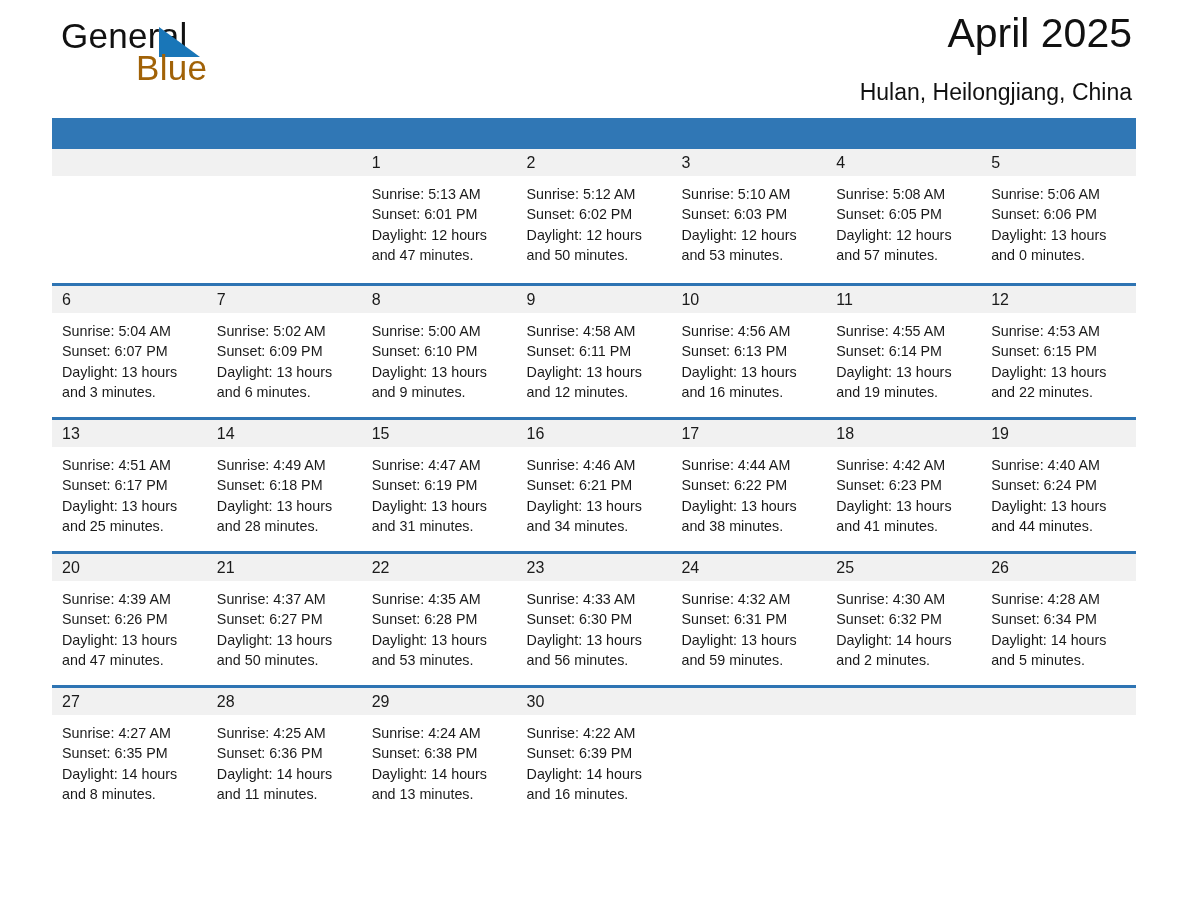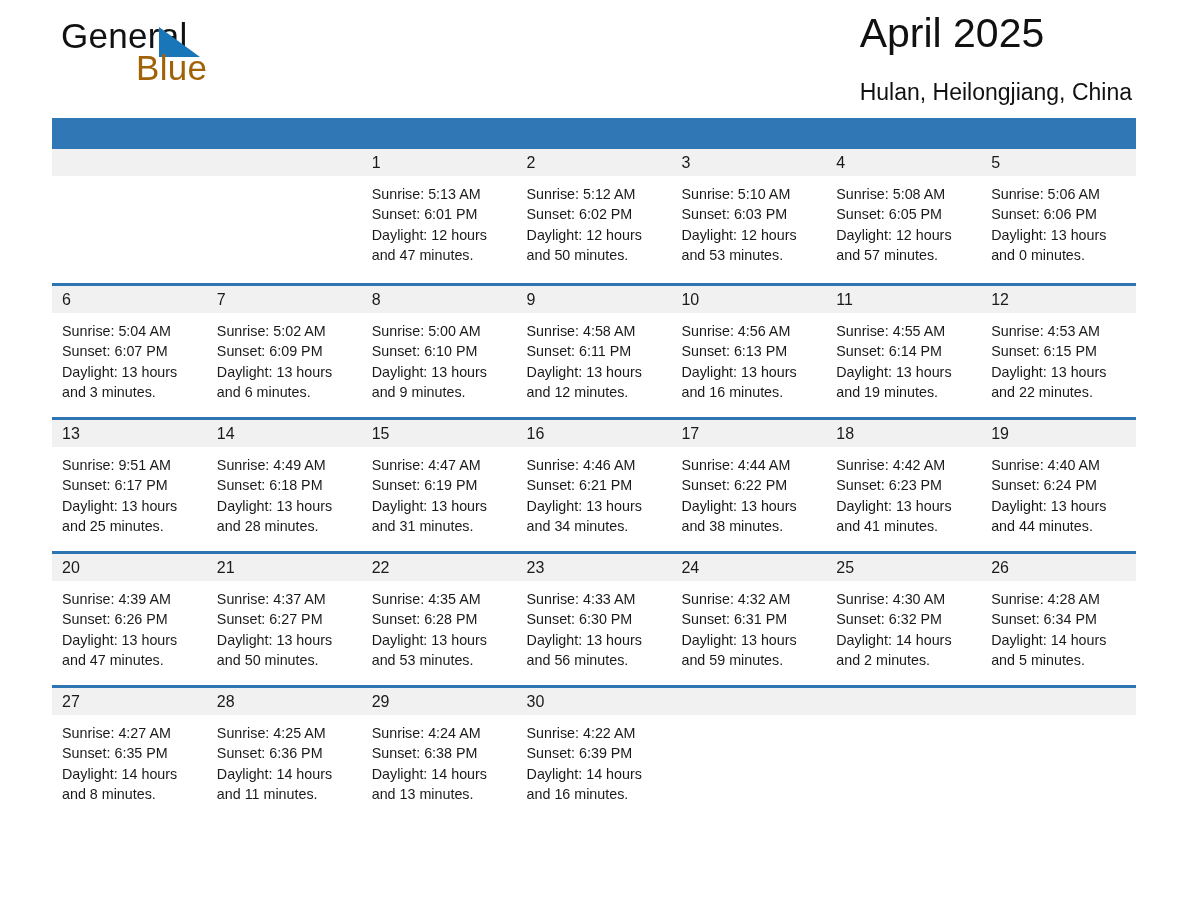--- a/index.html
+++ b/index.html
@@ -60,21 +60,21 @@
     font-size: 35px;
     line-height: 40px;
     letter-spacing: 0.3px;
     color: #a16207;
     font-weight: 400;
   }
   .title-block {
     position: absolute;
     right: 4px;
     top: 6px;
-    text-align: left;
+    text-align: right;
   }
   .cal-title {
     font-size: 41px;
     line-height: 54px;
     font-weight: 400;
     color: #111111;
     letter-spacing: 0px;
   }
   .cal-subtitle {
     font-size: 23px;
@@ -300,21 +300,21 @@
                 <div class="day-line">and 22 minutes.</div>
               </div>
             </div>
           </div>
         </div>
         <div class="week-row">
           <div class="week-inner">
             <div class="day-cell">
               <div class="day-number-band"><span class="day-number">13</span></div>
               <div class="day-body">
-                <div class="day-line">Sunrise: 9:51 AM</div>
+                <div class="day-line">Sunrise: 4:51 AM</div>
                 <div class="day-line">Sunset: 6:17 PM</div>
                 <div class="day-line">Daylight: 13 hours</div>
                 <div class="day-line">and 25 minutes.</div>
               </div>
             </div>
             <div class="day-cell">
               <div class="day-number-band"><span class="day-number">14</span></div>
               <div class="day-body">
                 <div class="day-line">Sunrise: 4:49 AM</div>
                 <div class="day-line">Sunset: 6:18 PM</div>

